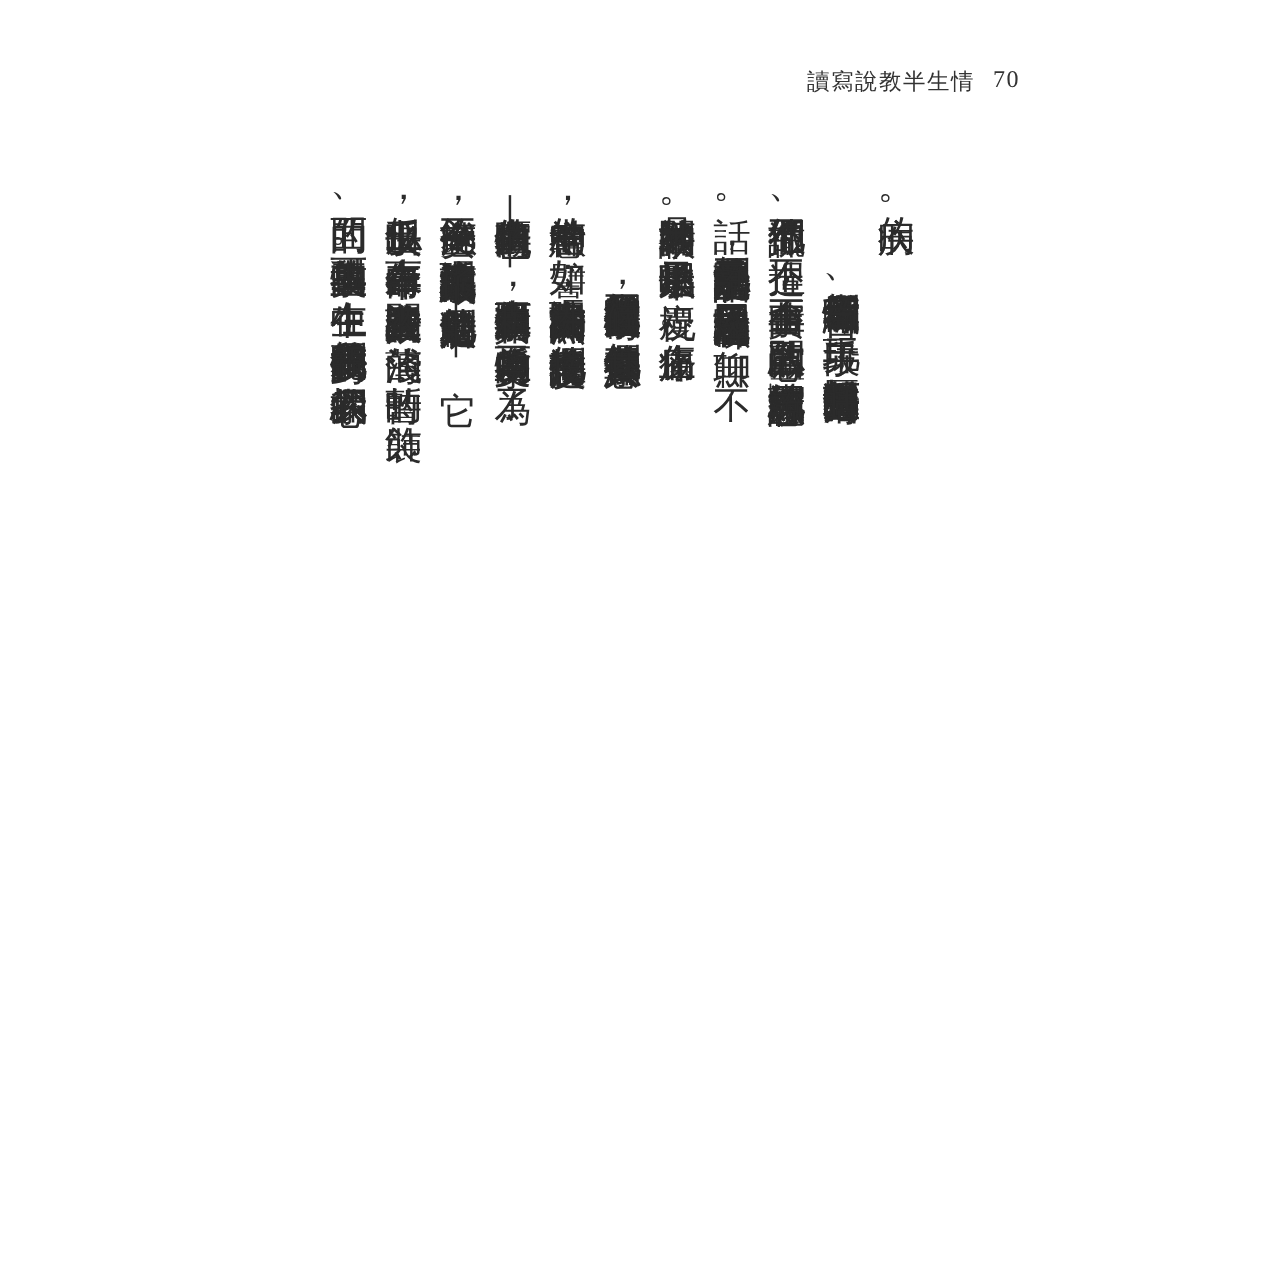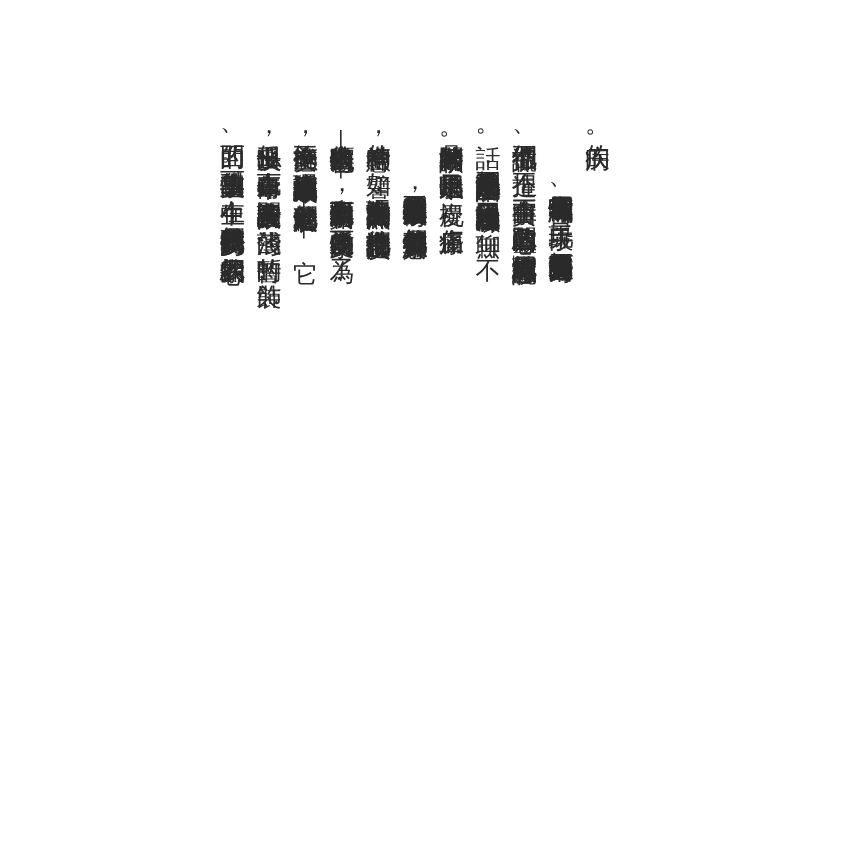--- a/index.html
+++ b/index.html
@@ -60,20 +60,24 @@
     .col {
       display: block;
       white-space: nowrap;
     }
   </style>
 </head>
 <body>
 
 <div class="page">
 
+  <div class="running-header">
+    <span class="book-title">讀寫說教半生情</span>
+    <span class="page-num">70</span>
+  </div>
 
   <div class="body-text">
     <p>
       <span class="col">的疾病。</span>
     </p>
     <p>
       <span class="col" style="padding-top:2em">當我們忙著用嗓子編織巧言、玩弄手段、打壓對手的在文明社會嘶聲力竭過活時，</span>
       <span class="col">他們卻不撒謊、不捏造、不歪曲事實，敞開自己的心靈，純潔無瑕的用「心靈意識」說</span>
       <span class="col">話。他們並不認為嗓子的主要功能是說話，因為用嗓子說話容易沈溺在瑣碎、無聊、不</span>
       <span class="col">具精神內涵的閒談中。嗓子是用來唱歌、慶祝、療傷止痛。</span>

